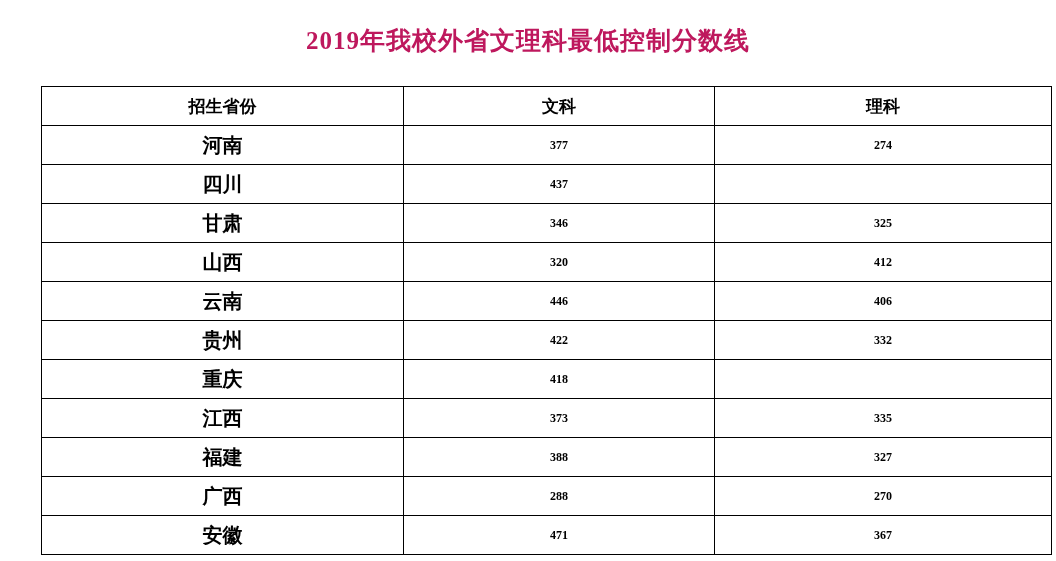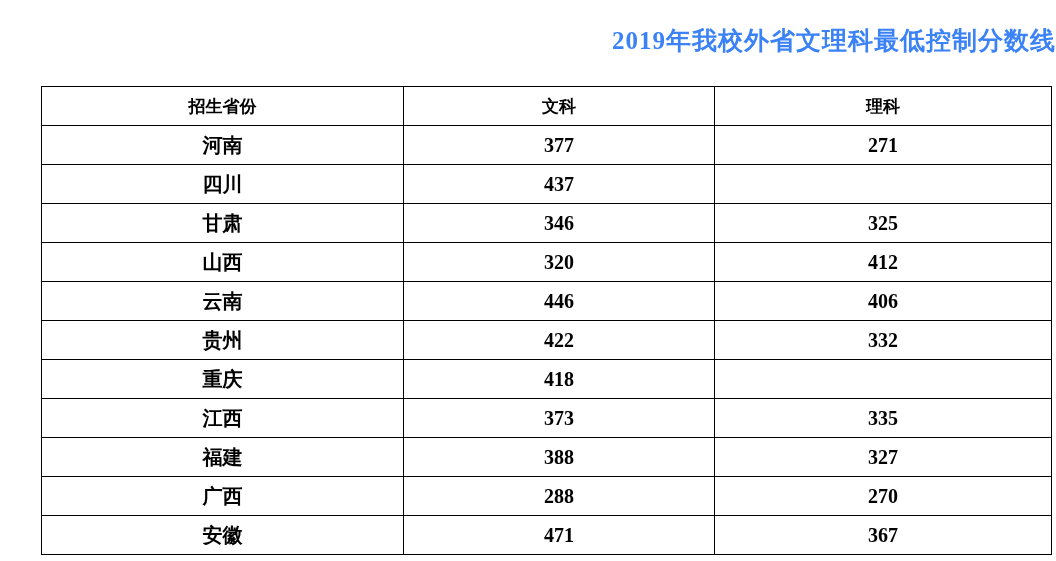--- a/index.html
+++ b/index.html
@@ -14,29 +14,29 @@
     color: #000000;
     overflow: hidden;
   }
   .page {
     width: 1056px;
     height: 561px;
     position: relative;
     box-sizing: border-box;
   }
   .doc-title {
-    text-align: right;
+    text-align: center;
     font-family: "Liberation Serif", serif;
     font-size: 25px;
     font-weight: bold;
     letter-spacing: 1px;
     margin: 0;
     padding-top: 24px;
     padding-bottom: 0;
-    color: #3b82f6;
+    color: #be185d;
   }
   .table-wrap {
     margin: 0 auto;
     padding-top: 29px;
     width: 1010px;
   }
   table.score-table {
     border-collapse: collapse;
     width: 1010px;
     table-layout: fixed;
@@ -51,21 +51,21 @@
     font-size: 20px;
     font-weight: bold;
     font-family: "Liberation Serif", serif;
     padding: 0;
     color: #000000;
   }
   table.score-table th {
     font-size: 17px;
   }
   table.score-table td.num {
-    font-size: 20px;
+    font-size: 12px;
     font-weight: bold;
   }
   .col-province { width: 362px; }
   .col-liberal  { width: 311px; }
   .col-science  { width: 337px; }
 </style>
 </head>
 <body>
 
 <div class="page">
@@ -83,21 +83,21 @@
         <tr>
           <th>招生省份</th>
           <th>文科</th>
           <th>理科</th>
         </tr>
       </thead>
       <tbody>
         <tr>
           <td>河南</td>
           <td class="num">377</td>
-          <td class="num">271</td>
+          <td class="num">274</td>
         </tr>
         <tr>
           <td>四川</td>
           <td class="num">437</td>
           <td class="num"></td>
         </tr>
         <tr>
           <td>甘肃</td>
           <td class="num">346</td>
           <td class="num">325</td>

